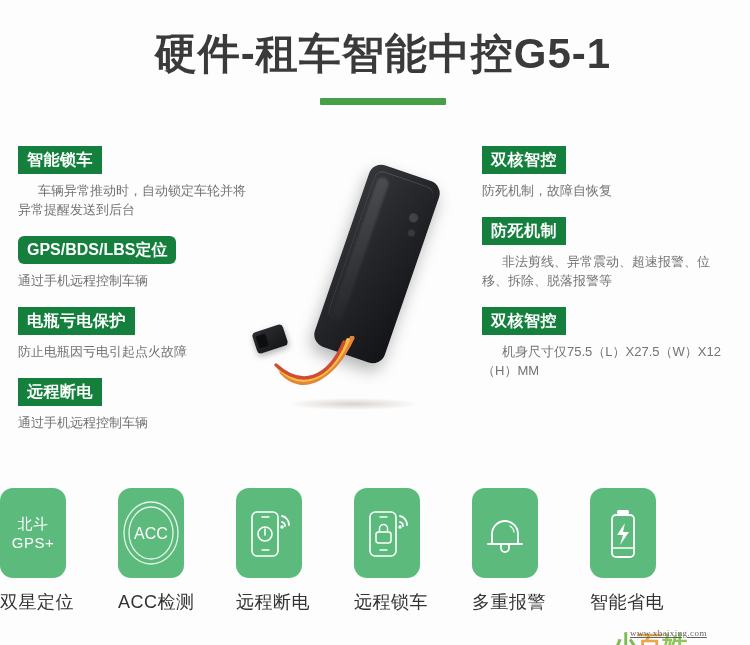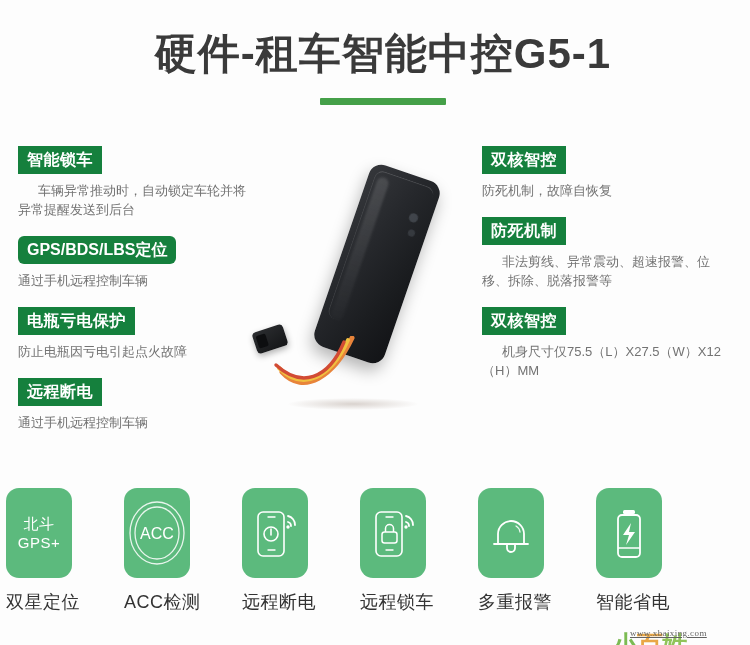--- a/index.html
+++ b/index.html
@@ -176,21 +176,20 @@
     border-radius: 50%;
   }
 
   
   .tiles {
     position: absolute;
     left: 0;
     top: 488px;
     width: 668px;
     display: flex;
-    justify-content: center;
     gap: 52px;
   }
   .tile-item {
     width: 66px;
     text-align: center;
   }
   .tile {
     width: 66px;
     height: 90px;
     background: #5cba7d;

